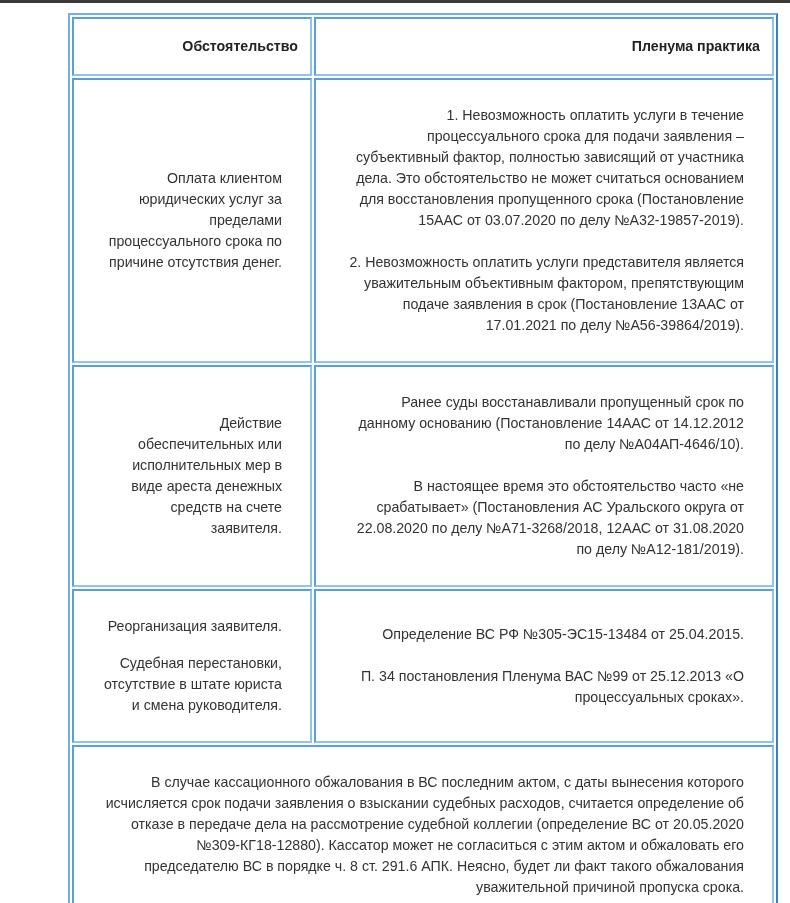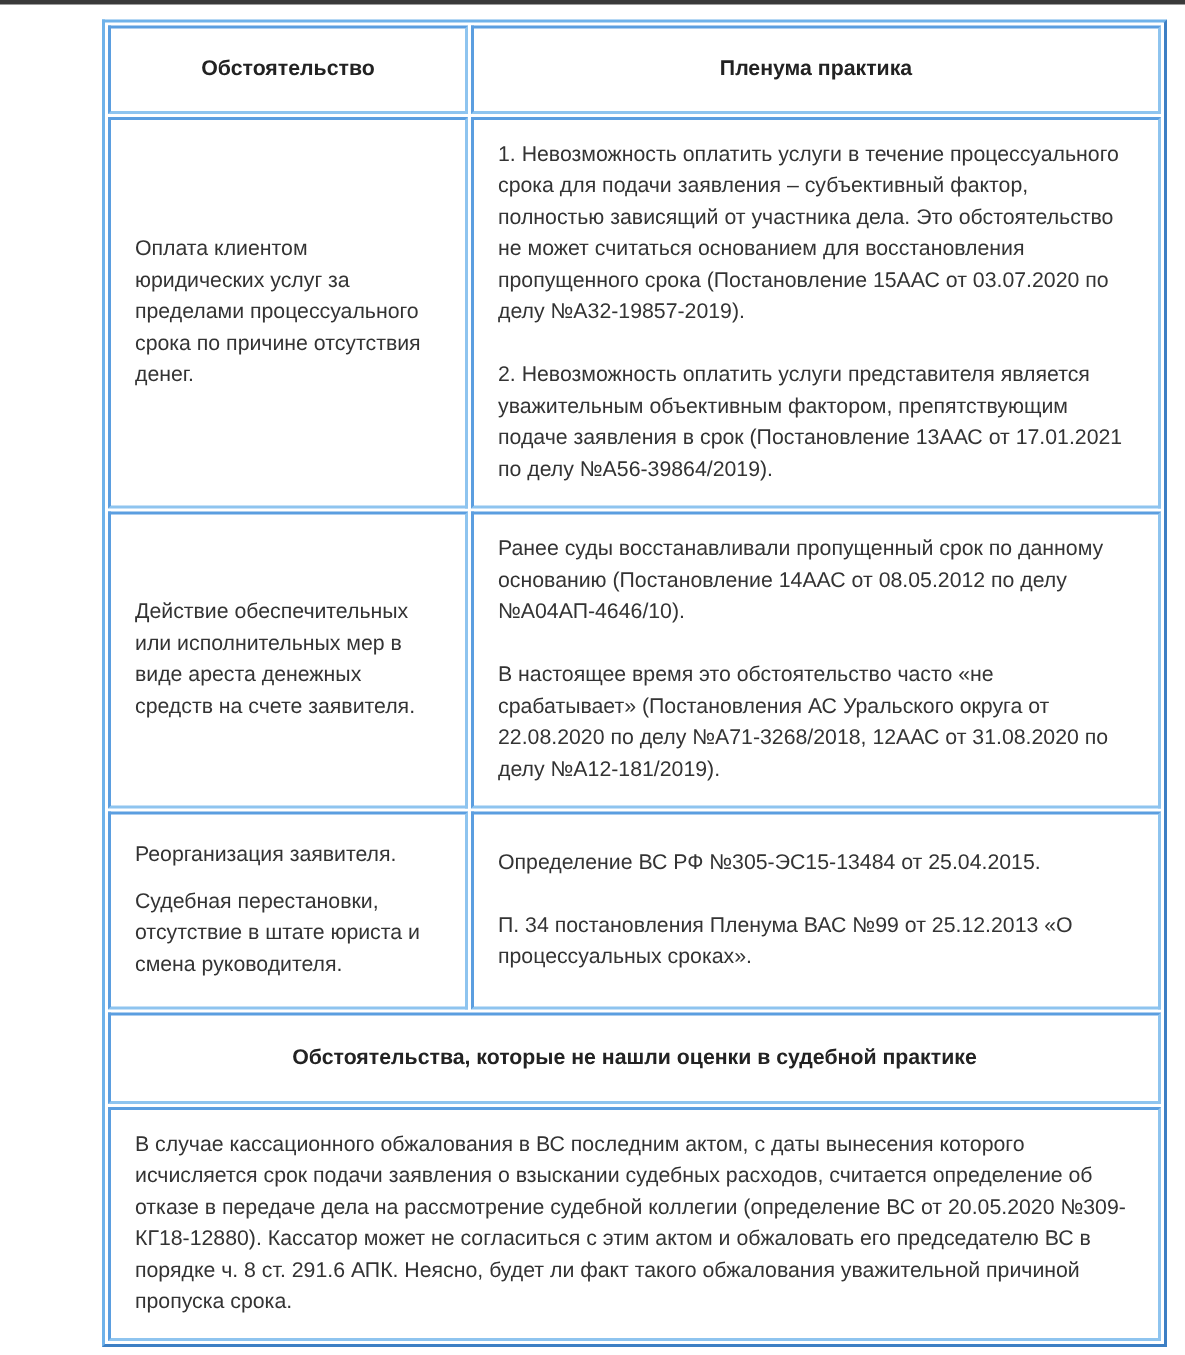--- a/index.html
+++ b/index.html
@@ -17,32 +17,33 @@
       font-size: 14.2px;
       line-height: 21px;
       color: #333333;
     }
     table.practice td {
       border: 2px solid #8ec4ef;
       border-left-color: #5b9ee0;
       border-top-color: #5b9ee0;
       padding: 9px 12px;
       vertical-align: middle;
+      text-align: right;
     }
     td.head, td.section {
       text-align: center;
       font-weight: bold;
       color: #222222;
       height: 37px;
       padding: 0 10px;
     }
     td.col1 { width: 212px; }
     td.col2 { }
     td.section { height: 39px; }
-    p { margin: 4px; }
+    p { margin: 16px; }
     p + p { margin-top: 21px; }
     p.tight + p.tight { margin-top: 10px; }
     td.top { vertical-align: top; }
     td.full { padding: 10px 12px 12px 12px; }
   </style>
 </head>
 <body>
 
 <div class="topbar"></div>
 
@@ -63,40 +64,37 @@
           <p>1. Невозможность оплатить услуги в течение процессуального срока для подачи заявления – субъективный фактор, полностью зависящий от участника дела. Это обстоятельство не может считаться основанием для восстановления пропущенного срока (Постановление 15ААС от 03.07.2020 по делу №А32-19857-2019).</p>
           <p>2. Невозможность оплатить услуги представителя является уважительным объективным фактором, препятствующим подаче заявления в срок (Постановление 13ААС от 17.01.2021 по делу №А56-39864/2019).</p>
         </td>
       </tr>
 
       <tr style="height:182px;">
         <td class="col1">
           <p>Действие обеспечительных или исполнительных мер в виде ареста денежных средств на счете заявителя.</p>
         </td>
         <td class="col2">
-          <p>Ранее суды восстанавливали пропущенный срок по данному основанию (Постановление 14ААС от 08.05.2012 по делу №А04АП-4646/10).</p>
+          <p>Ранее суды восстанавливали пропущенный срок по данному основанию (Постановление 14ААС от 14.12.2012 по делу №А04АП-4646/10).</p>
           <p>В настоящее время это обстоятельство часто «не срабатывает» (Постановления АС Уральского округа от 22.08.2020 по делу №А71-3268/2018, 12ААС от 31.08.2020 по делу №А12-181/2019).</p>
         </td>
       </tr>
 
 
       <tr style="height:132px;">
         <td class="col1 top">
           <p class="tight">Реорганизация заявителя.</p>
           <p class="tight">Судебная перестановки, отсутствие в штате юриста и смена руководителя.</p>
         </td>
         <td class="col2 top">
           <p>Определение ВС РФ №305-ЭС15-13484 от 25.04.2015.</p>
           <p>П. 34 постановления Пленума ВАС №99 от 25.12.2013 «О процессуальных сроках».</p>
         </td>
       </tr>
 
-      <tr>
-        <td class="section" colspan="2">Обстоятельства, которые не нашли оценки в судебной практике</td>
-      </tr>
 
       <tr>
         <td class="full" colspan="2">
           <p>В случае кассационного обжалования в ВС последним актом, с даты вынесения которого исчисляется срок подачи заявления о взыскании судебных расходов, считается определение об отказе в передаче дела на рассмотрение судебной коллегии (определение ВС от 20.05.2020 №309-КГ18-12880). Кассатор может не согласиться с этим актом и обжаловать его председателю ВС в порядке ч. 8 ст. 291.6 АПК. Неясно, будет ли факт такого обжалования уважительной причиной пропуска срока.</p>
         </td>
       </tr>
     </tbody>
   </table>
 </div>
 

